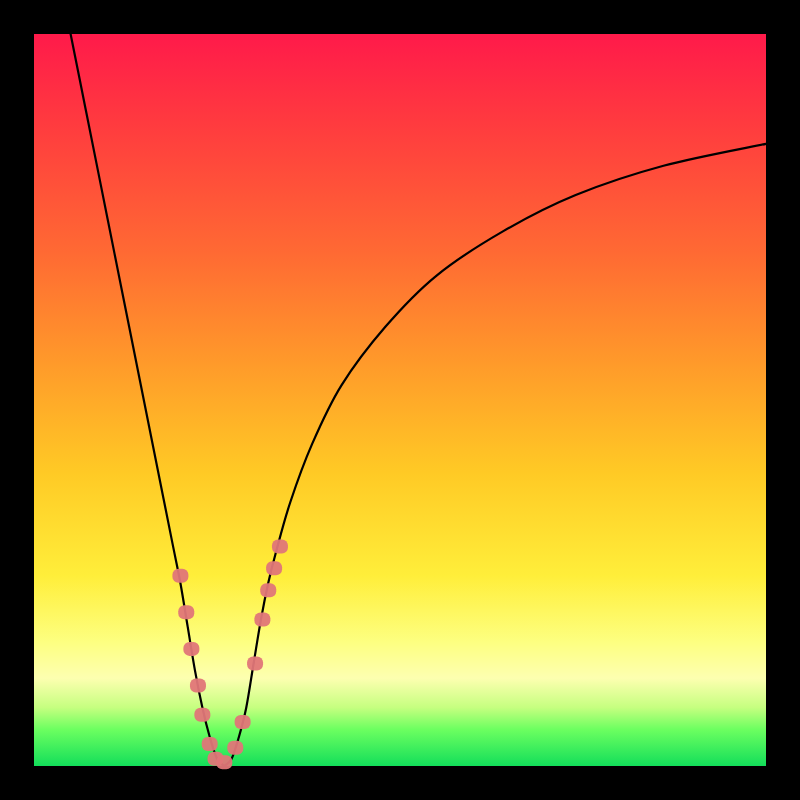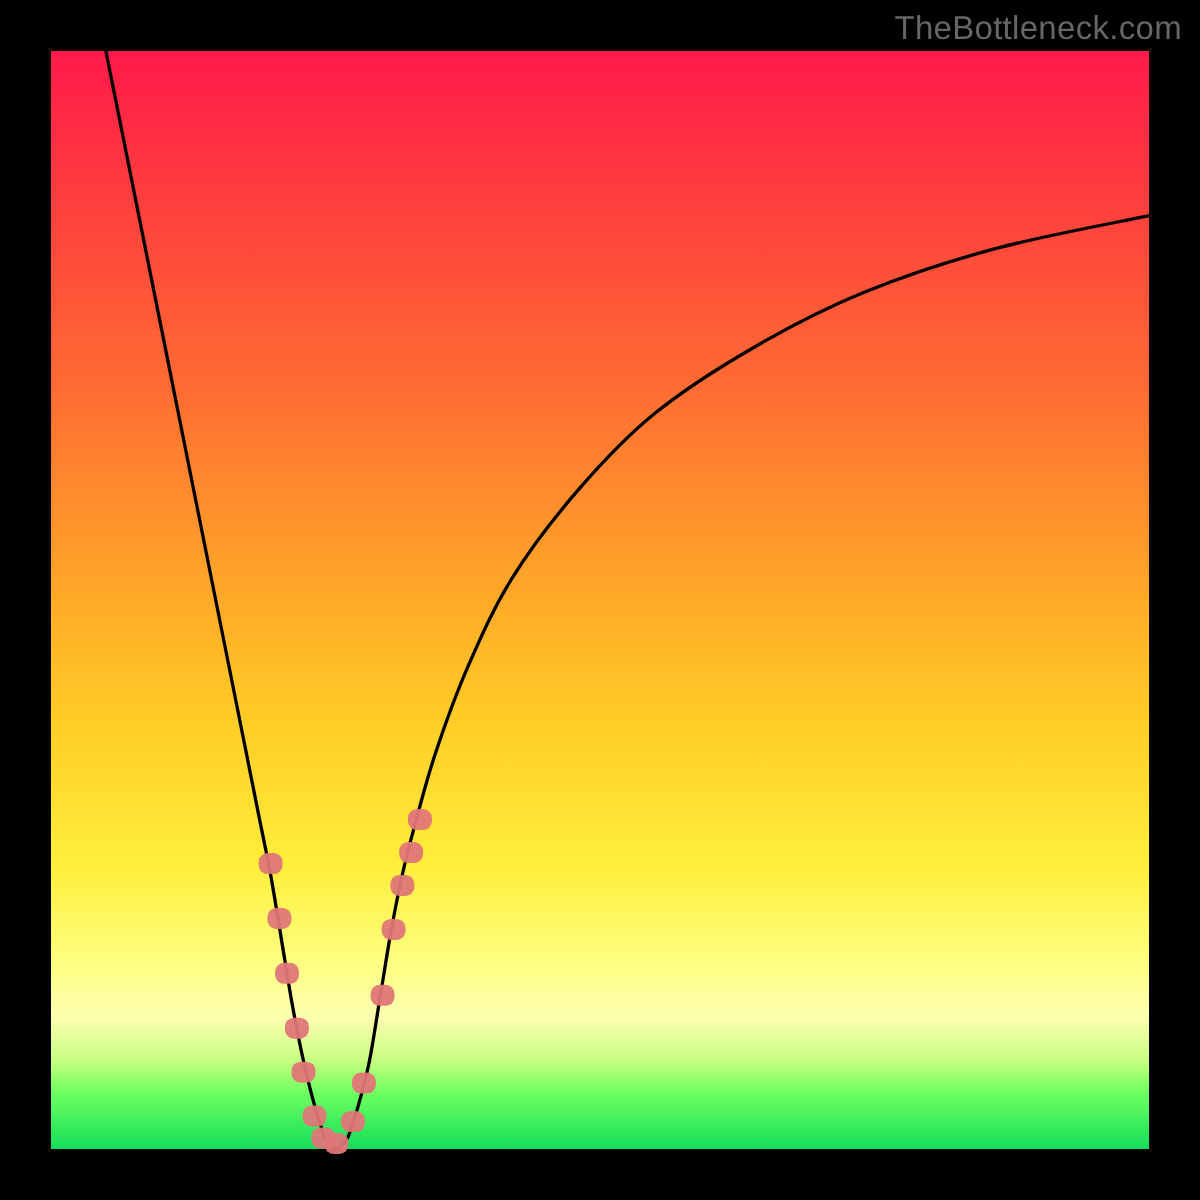--- a/index.html
+++ b/index.html
@@ -69,21 +69,20 @@
   .marker {
     fill: #e07678;
     stroke: none;
     opacity: 0.95;
   }
 </style>
 </head>
 <body>
 
 <div class="frame">
-  <div class="watermark">TheBottleneck.com</div>
   <div class="plot-area">
     <svg class="curves" viewBox="0 0 732 732">
       <path id="left-branch" class="curve" d="M 36.6 0 C 39.04 12.199999999999989, 46.36 48.79999999999994, 51.24 73.19999999999993 C 56.120000000000005 97.59999999999992, 61 121.99999999999996, 65.88 146.39999999999998 C 70.75999999999999 170.79999999999998, 75.64 195.20000000000002, 80.52 219.60000000000002 C 85.39999999999999 244.00000000000003, 90.28 268.40000000000003, 95.16 292.8 C 100.03999999999999 317.2, 104.91999999999999 341.6, 109.8 366 C 114.68 390.4, 119.56 414.8, 124.44000000000001 439.2 C 129.32000000000002 463.59999999999997, 135.42000000000002 494.09999999999997, 139.08 512.4 C 142.74 530.6999999999999, 143.96 535.58, 146.4 549 C 148.84 562.42, 151.28 578.28, 153.72 592.92 C 156.16 607.56, 158.6 623.4200000000001, 161.04 636.84 C 163.48 650.26, 165.92000000000002 662.46, 168.36 673.44 C 170.8 684.4200000000001, 173.24 694.1800000000001, 175.68 702.72 C 178.12 711.26, 180.56 719.8, 183 724.68 C 185.44 729.56, 189.1 730.78, 190.32 732"></path>
       <path id="right-branch" class="curve" d="M 190.32 732 C 191.54 730.78, 195.20000000000002 729.56, 197.64000000000001 724.68 C 200.08 719.8, 202.52 711.26, 204.96 702.72 C 207.4 694.1800000000001, 209.83999999999997 685.6400000000001, 212.27999999999997 673.44 C 214.71999999999997 661.24, 217.16 644.16, 219.6 629.52 C 222.04 614.88, 224.48 599.02, 226.92 585.6 C 229.35999999999999 572.1800000000001, 231.8 559.98, 234.24 549 C 236.68 538.02, 237.9 533.14, 241.56 519.72 C 245.22 506.3, 250.1 486.78000000000003, 256.2 468.48 C 262.3 450.18, 269.62 429.44, 278.16 409.92 C 286.70000000000005 390.40000000000003, 295.24 370.88, 307.44 351.36 C 319.64 331.84000000000003, 335.5 311.1, 351.36 292.8 C 367.22 274.5, 383.08000000000004 257.41999999999996, 402.6 241.55999999999995 C 422.12 225.69999999999993, 445.3 211.05999999999997, 468.48 197.64 C 491.66 184.22, 514.8399999999999 172.01999999999995, 541.68 161.03999999999996 C 568.52 150.05999999999997, 597.8 140.29999999999998, 629.52 131.76 C 661.24 123.22000000000001, 714.92 113.46000000000005, 732 109.80000000000007"></path>
       <g id="markers">
           <rect x="138.4" y="534.6800000000001" width="16" height="14" rx="6" class="marker"></rect>
           <rect x="144.256" y="571.28" width="16" height="14" rx="6" class="marker"></rect>
           <rect x="149.38" y="607.88" width="16" height="14" rx="6" class="marker"></rect>
           <rect x="155.968" y="644.48" width="16" height="14" rx="6" class="marker"></rect>
           <rect x="160.36" y="673.76" width="16" height="14" rx="6" class="marker"></rect>

